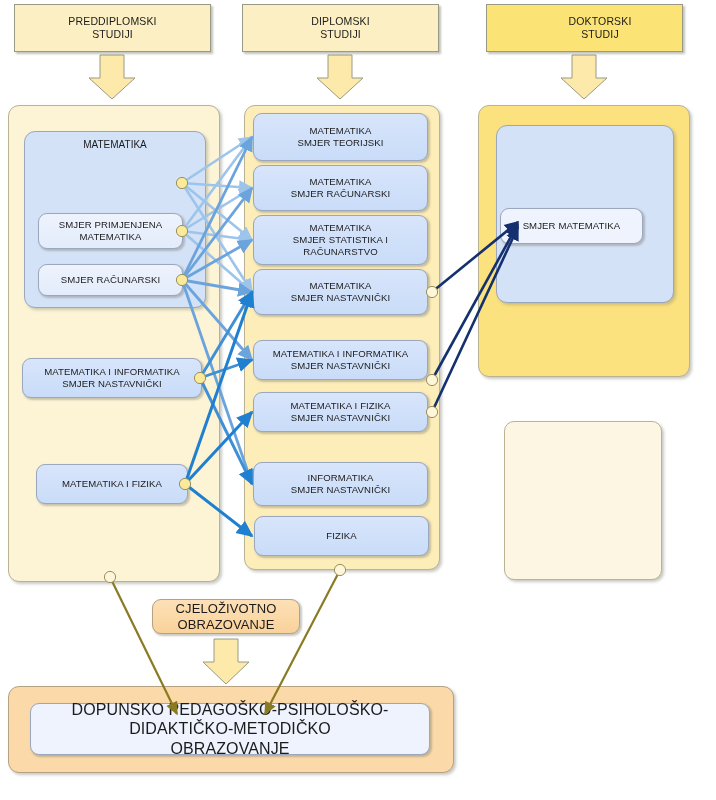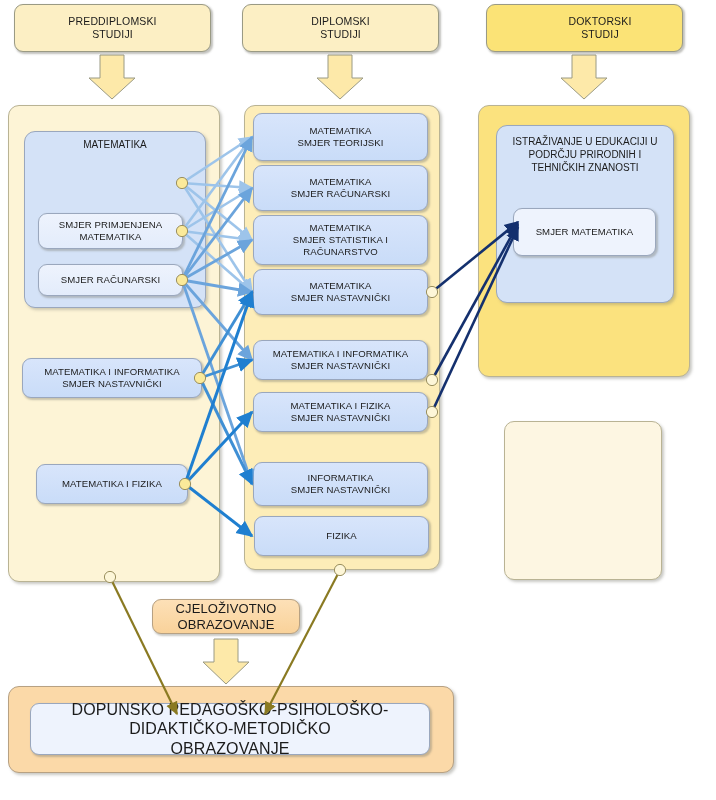--- a/index.html
+++ b/index.html
@@ -27,21 +27,21 @@
     display:flex;
     align-items:center;
     justify-content:center;
     text-align:center;
     line-height:1.22;
     color:#1b1b1b;
   }
   
   .hdr{
     border:1px solid #9a9a84;
-    border-radius:9px;
+    border-radius:0;
     font-size:10.5px;
     letter-spacing:.15px;
     box-shadow:1.5px 1.5px 2px rgba(120,120,110,.45);
     z-index:6;
   }
   .hdr.light{background:#fcefc4;}
   .hdr.strong{background:#fbe376;}
 
   
   .panel{
@@ -251,24 +251,21 @@
 SMJER NASTAVNIČKI</div>
   <div class="node box bluesolid l2" style="left: 253px; top: 340px; width: 175px; height: 40px; white-space: pre-line;">MATEMATIKA I INFORMATIKA
 SMJER NASTAVNIČKI</div>
   <div class="node box bluesolid l2" style="left: 253px; top: 392px; width: 175px; height: 40px; white-space: pre-line;">MATEMATIKA I FIZIKA
 SMJER NASTAVNIČKI</div>
   <div class="node box bluesolid l2" style="left: 253px; top: 462px; width: 175px; height: 44px; white-space: pre-line;">INFORMATIKA
 SMJER NASTAVNIČKI</div>
   <div class="node box bluesolid" style="left:254px;top:516px;width:175px;height:40px;">FIZIKA</div>
 
   <div class="group" style="left:496px;top:125px;width:178px;height:178px;"></div>
-  <div class="group-title l2" style="left: 496px; top: 135px; width: 178px; line-height: 1.3; white-space: pre-line;">ISTRAŽIVANJE U EDUKACIJI U
-PODRČJU PRIRODNIH I
-TEHNIČKIH ZNANOSTI</div>
-  <div class="node box palewhite" style="left:513px;top:208px;width:143px;height:48px;">SMJER MATEMATIKA</div>
+  <div class="node box palewhite" style="left:500px;top:208px;width:143px;height:36px;">SMJER MATEMATIKA</div>
 
   <div class="note" style="left:504px;top:421px;width:158px;height:159px;"></div>
   <div class="note-pill" style="left:583px;top:432px;width:92px;height:23px;">Napomena</div>
   <div class="note-body l2" style="left: 510px; top: 464px; width: 146px; white-space: pre-line;">Više o mogućnostima upisa i
 eventualnim razlikama možete
 pronaći u uvjetima upisa i
 nastavka studija kod svake
 studijske grupe.</div>
 
   <div class="node box orange l2" style="left: 152px; top: 599px; width: 148px; height: 35px; font-size: 13px; white-space: pre-line;">CJELOŽIVOTNO

